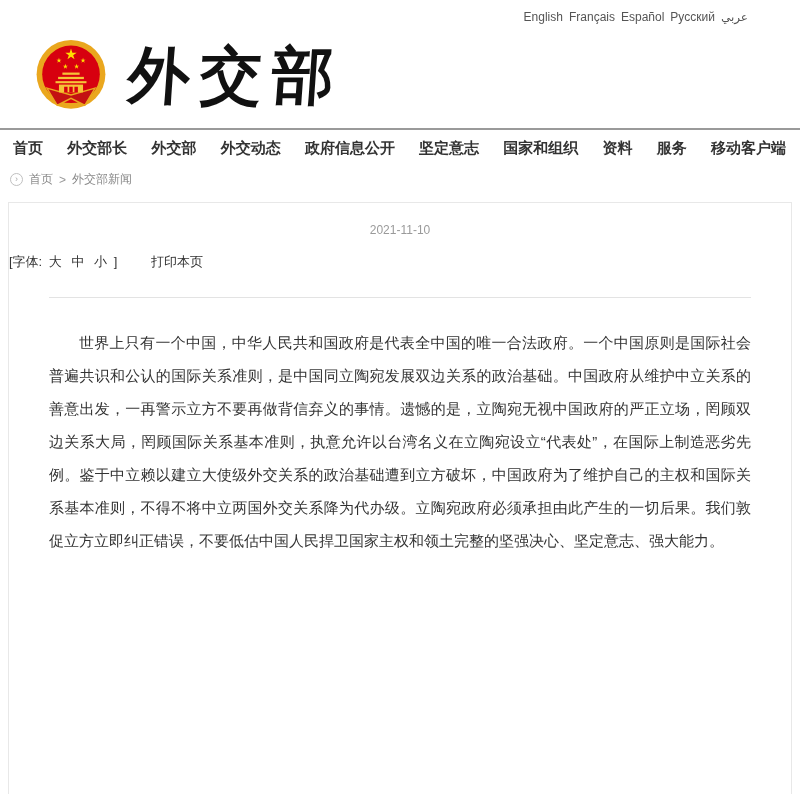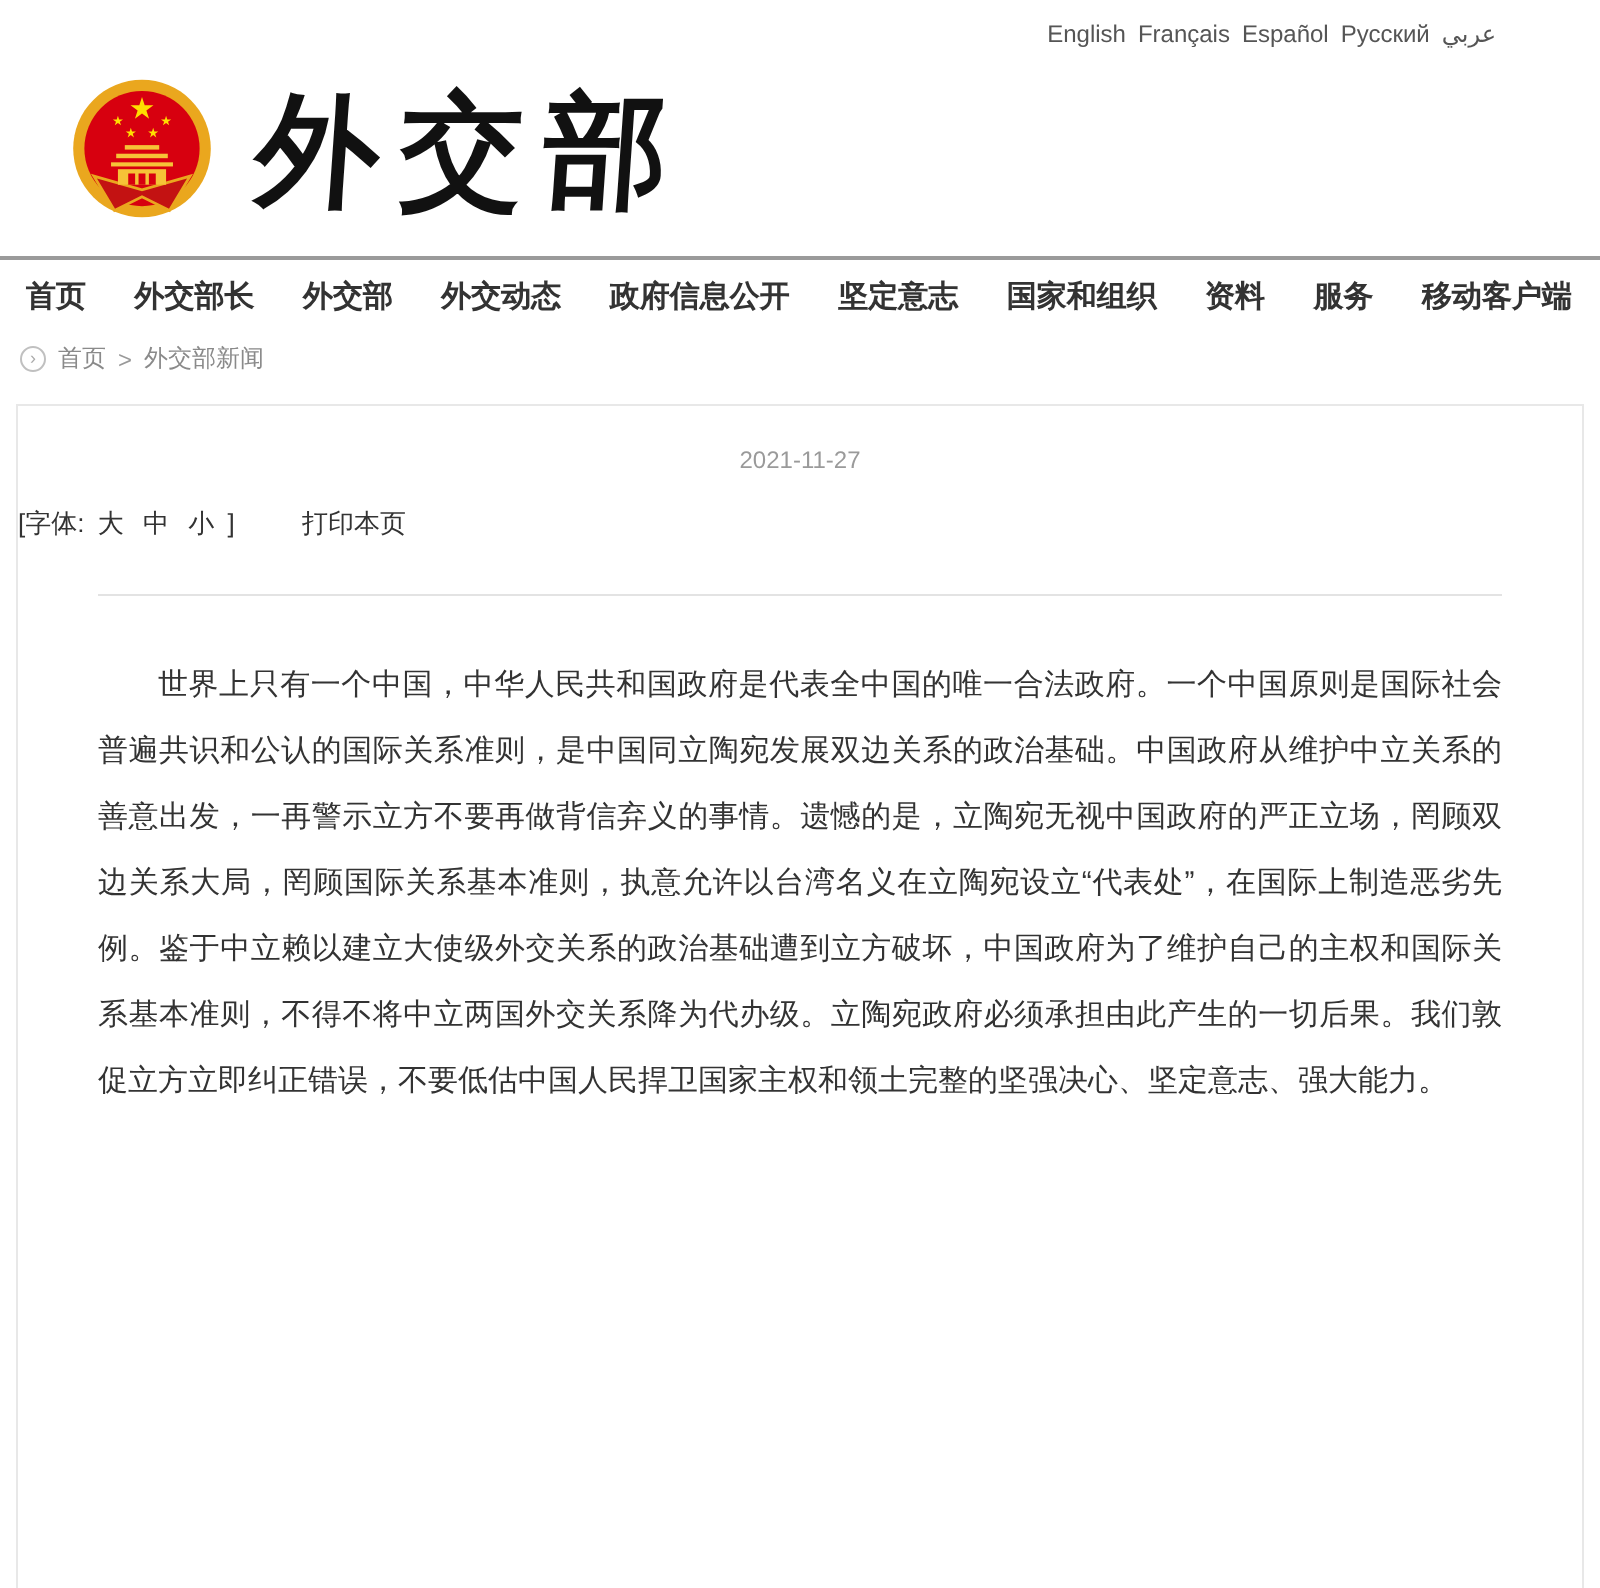--- a/index.html
+++ b/index.html
@@ -131,21 +131,21 @@
 </nav>
 
 <div class="breadcrumb">
   <span class="crumb-icon">›</span>
   <a>首页</a>
   <span class="crumb-sep">&gt;</span>
   <a>外交部新闻</a>
 </div>
 
 <div class="content-box">
-  <div class="article-date">2021-11-27</div>
+  <div class="article-date">2021-11-10</div>
 
   <div class="meta-row">
     <span>[字体:</span>
     <a class="fs-link">大</a>
     <a class="fs-link">中</a>
     <a class="fs-link">小</a>
     <span>]</span>
     <a class="print-link">打印本页</a>
   </div>
 

